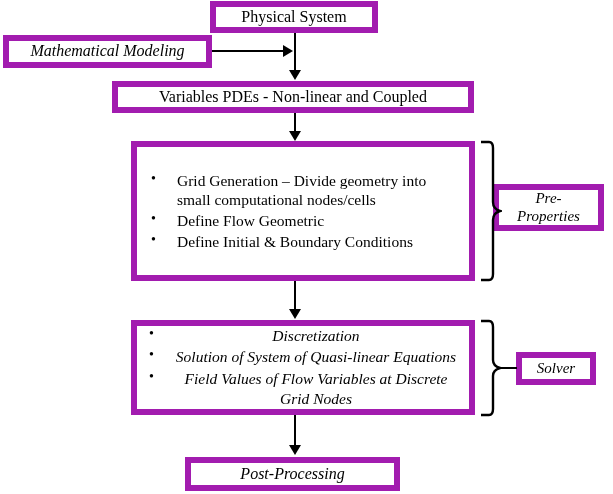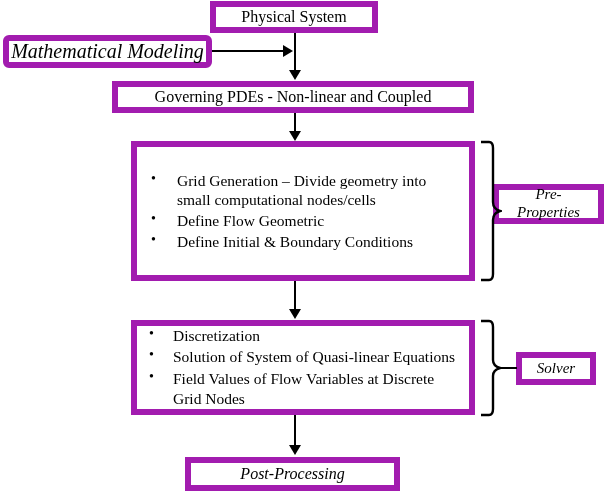--- a/index.html
+++ b/index.html
@@ -35,22 +35,21 @@
   }
   .italic { font-style: italic; }
 
   
   #physical-system {
     left: 210px; top: 1px; width: 168px; height: 32px;
     font-size: 16px;
   }
   #mathematical-modeling {
     left: 3px; top: 35px; width: 209px; height: 33px;
-    font-size: 20px;
-    border-radius: 6px;
+    font-size: 16px;
   }
   #governing-pdes {
     left: 112px; top: 81px; width: 362px; height: 32px;
     font-size: 16px;
   }
   #pre-processing-box {
     left: 131px; top: 141px; width: 344px; height: 140px;
     padding: 8px 10px 8px 6px;
     align-items: center;
   }
@@ -60,21 +59,21 @@
     align-items: center;
   }
   #post-processing-box {
     left: 185px; top: 457px; width: 215px; height: 34px;
     font-size: 16px;
     text-align: right;
   }
 
   
   #pre-processing-label {
-    left: 493px; top: 184px; width: 111px; height: 40px;
+    left: 493px; top: 184px; width: 111px; height: 47px;
     font-size: 15px;
     flex-direction: column;
   }
   #solver-label {
     left: 516px; top: 352px; width: 80px; height: 33px;
     font-size: 15px;
   }
 
   
   ul.bullets {
@@ -92,23 +91,25 @@
   }
   ul.bullets li:last-child { margin-bottom: 0; }
   ul.bullets li::before {
     content: "\2022";
     position: absolute;
     left: 8px;
     top: -1px;
     font-size: 14px;
   }
   #solver-box ul.bullets li {
+    font-style: italic;
     font-size: 15.5px;
     line-height: 1.3;
     padding-left: 30px;
+    text-align: center;
   }
   #solver-box ul.bullets li::before {
     font-style: normal;
     left: 6px;
   }
 
   
   .vline {
     position: absolute;
     width: 2px;
@@ -147,21 +148,21 @@
 
   <div class="box" id="physical-system">
     <span>Physical System</span>
   </div>
 
   <div class="box italic" id="mathematical-modeling">
     <span>Mathematical Modeling</span>
   </div>
 
   <div class="box" id="governing-pdes">
-    <span>Governing PDEs - Non-linear and Coupled</span>
+    <span>Variables PDEs - Non-linear and Coupled</span>
   </div>
 
   <div class="box left-align" id="pre-processing-box">
     <ul class="bullets">
       <li>Grid Generation – Divide geometry into small computational nodes/cells</li>
       <li>Define Flow Geometric</li>
       <li>Define Initial &amp; Boundary Conditions</li>
     </ul>
   </div>
 

